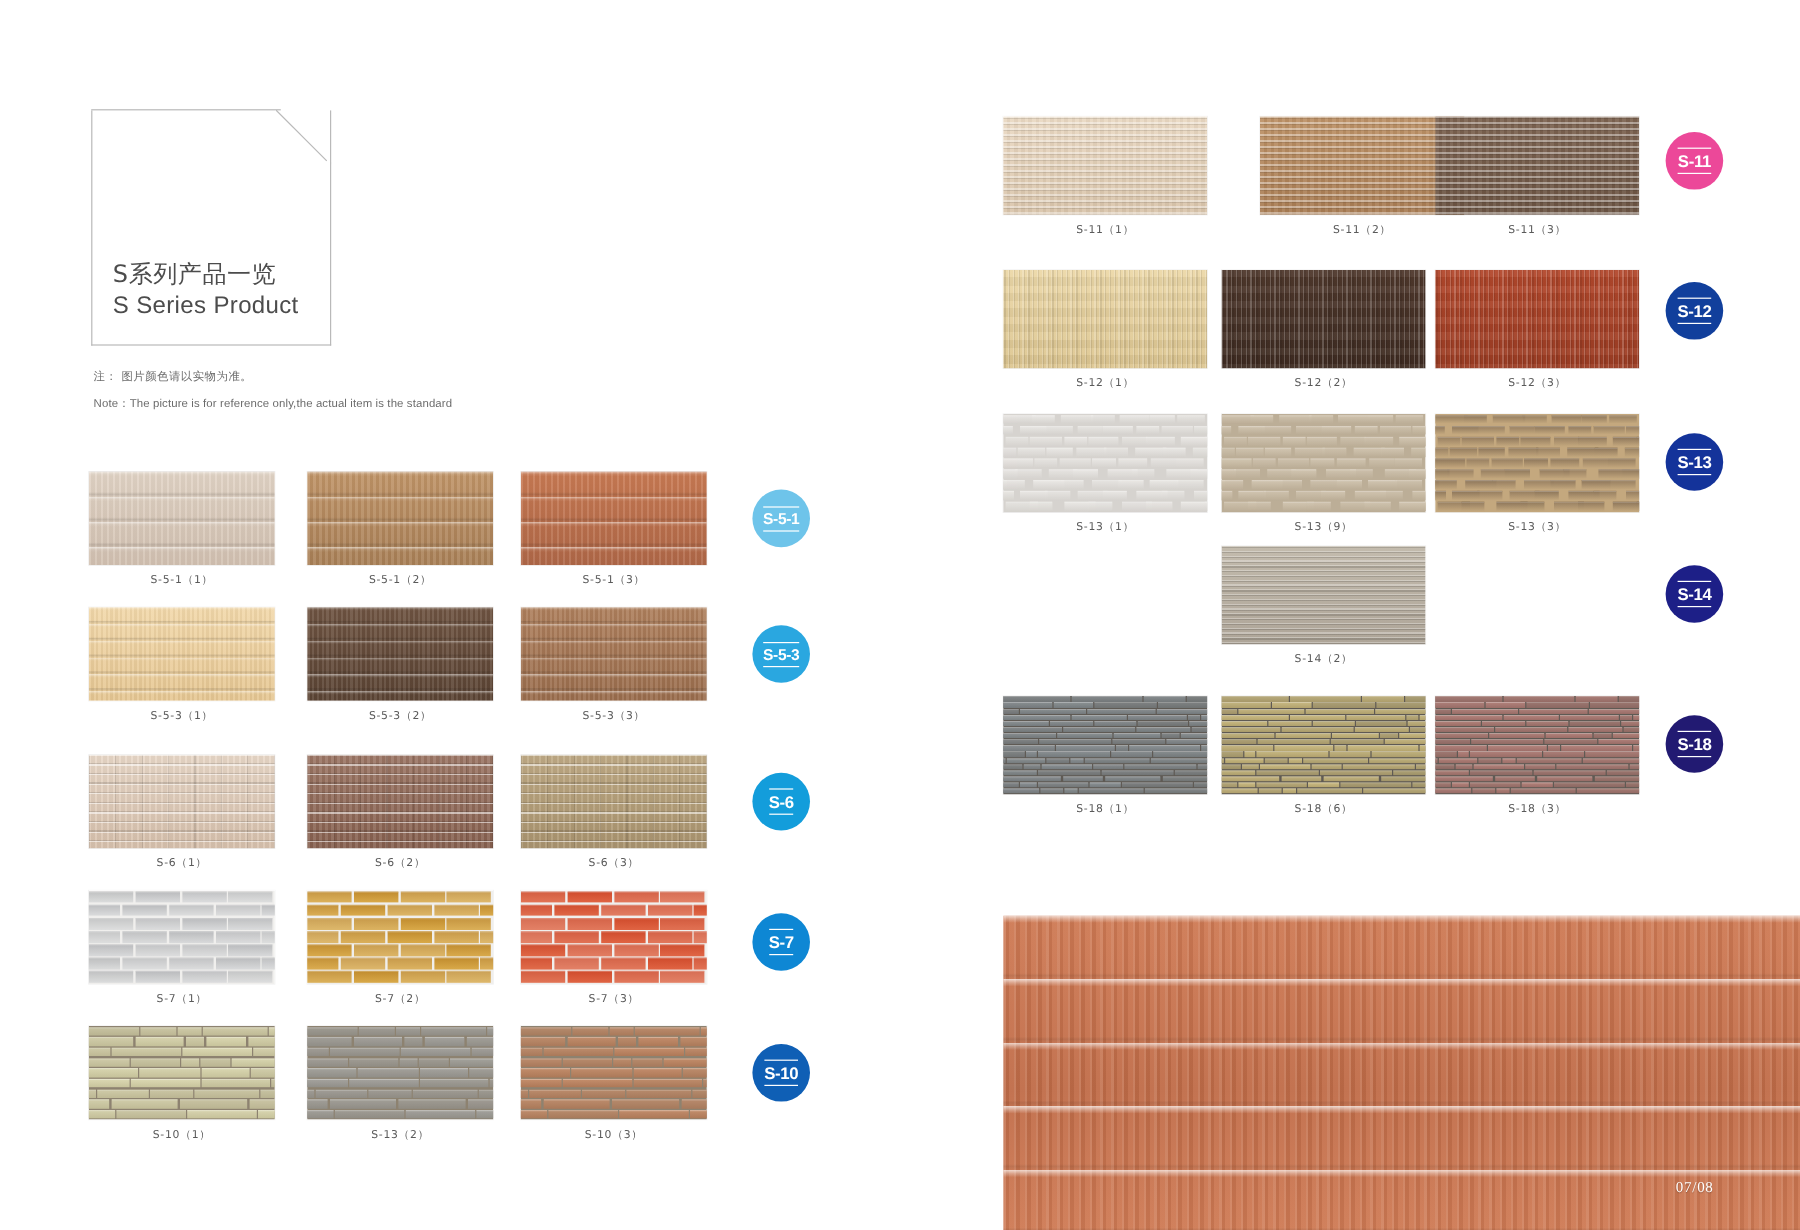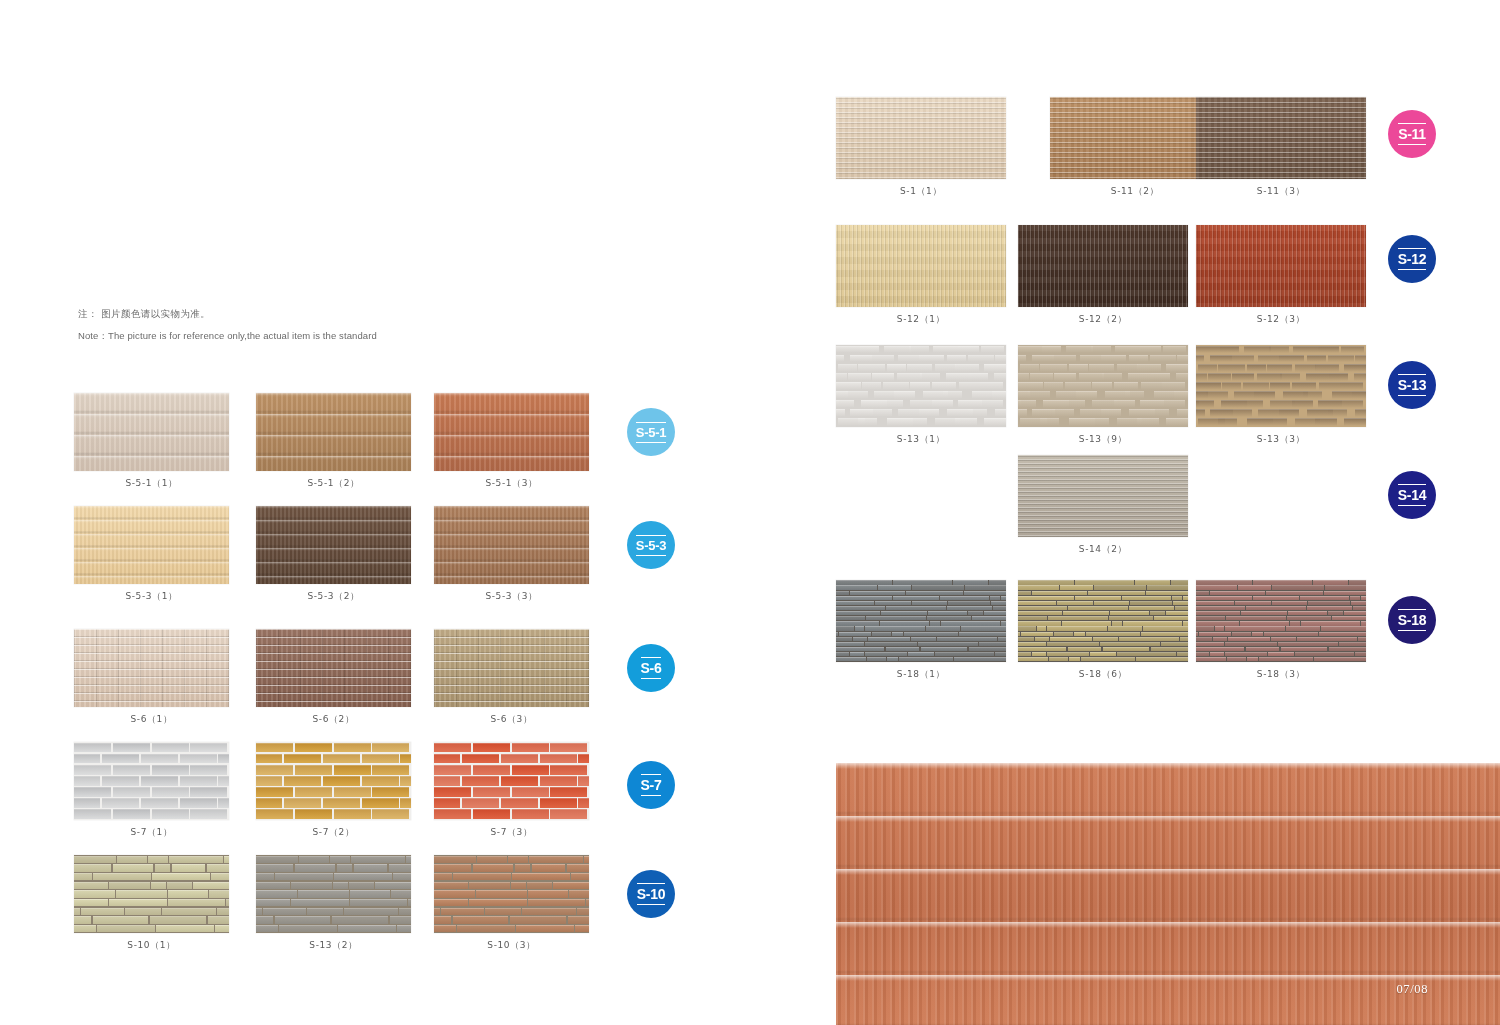--- a/index.html
+++ b/index.html
@@ -92,20 +92,27 @@
     position:absolute;color:#ffffff;font-size:12.5px;
     font-family:"Liberation Serif", serif;letter-spacing:.6px;
     text-shadow:0 1px 1px rgba(0,0,0,.25);
   }
 </style>
 </head>
 <body>
 
 <div class="page">
 
+  <div class="title-card">
+    <div class="fold"></div>
+    <div class="title-text">
+      <div class="title-cn">S系列产品一览</div>
+      <div class="title-en">S Series  Product</div>
+    </div>
+  </div>
   <div class="note cn">注： 图片颜色请以实物为准。</div>
   <div class="note en">Note：The picture is for reference only,the actual item is the standard</div>
 
   <div class="grid" id="left-grid" style="left: 0px; top: 0px; width: 1500px; height: 1025px;">
       <div class="cell" style="left: 74px; top: 393px; width: 155px;">
         <div class="swatch" style="width: 155px; height: 78px;">
           <div class="tex" style="width: 155px; height: 78px; background: repeating-linear-gradient(rgba(255, 255, 255, 0.55) 0px, rgba(255, 255, 255, 0.1) 2px, rgba(0, 0, 0, 0) 4px, rgba(0, 0, 0, 0) 17px, rgba(0, 0, 0, 0.1) 19px, rgba(0, 0, 0, 0) 21px), repeating-linear-gradient(90deg, rgba(255, 255, 255, 0.1) 0px, rgba(255, 255, 255, 0.1) 2px, rgba(0, 0, 0, 0.035) 2px, rgba(0, 0, 0, 0.035) 5px), linear-gradient(rgb(226, 212, 198) 0%, rgb(211, 194, 178) 100%);"></div>
         </div>
         <div class="caption">S-5-1（1）</div>
       </div>
@@ -427,21 +434,21 @@
       <div class="badge" style="left: 627px; top: 870px; width: 48px; height: 48px; background: rgb(15, 95, 181);">
         <div class="bl">S-10</div>
       </div>
     </div>
 
   <div class="grid" id="right-grid" style="left: 0px; top: 0px; width: 1500px; height: 1025px;">
       <div class="cell" style="left: 836px; top: 97px; width: 170px;">
         <div class="swatch" style="width: 170px; height: 82px;">
           <div class="tex" style="width: 170px; height: 82px; background: repeating-linear-gradient(rgba(255, 255, 255, 0.4) 0px, rgba(255, 255, 255, 0.4) 1px, rgba(0, 0, 0, 0.1) 1px, rgba(0, 0, 0, 0.1) 2px, rgba(0, 0, 0, 0) 2px, rgba(0, 0, 0, 0) 5px), repeating-linear-gradient(90deg, rgba(255, 255, 255, 0.07) 0px, rgba(255, 255, 255, 0.07) 3px, rgba(0, 0, 0, 0.03) 3px, rgba(0, 0, 0, 0.03) 6px), linear-gradient(rgb(234, 217, 195) 0%, rgb(217, 196, 170) 100%);"></div>
         </div>
-        <div class="caption">S-1（1）</div>
+        <div class="caption">S-11（1）</div>
       </div>
       <div class="cell" style="left: 1018px; top: 97px; width: 170px; padding-left: 32px;">
         <div class="swatch" style="width: 170px; height: 82px;">
           <div class="tex" style="width: 170px; height: 82px; background: repeating-linear-gradient(rgba(255, 255, 255, 0.4) 0px, rgba(255, 255, 255, 0.4) 1px, rgba(0, 0, 0, 0.1) 1px, rgba(0, 0, 0, 0.1) 2px, rgba(0, 0, 0, 0) 2px, rgba(0, 0, 0, 0) 5px), repeating-linear-gradient(90deg, rgba(255, 255, 255, 0.07) 0px, rgba(255, 255, 255, 0.07) 3px, rgba(0, 0, 0, 0.03) 3px, rgba(0, 0, 0, 0.03) 6px), linear-gradient(rgb(189, 145, 102) 0%, rgb(168, 124, 83) 100%);"></div>
         </div>
         <div class="caption">S-11（2）</div>
       </div>
       <div class="cell" style="left: 1196px; top: 97px; width: 170px;">
         <div class="swatch" style="width: 170px; height: 82px;">
           <div class="tex" style="width: 170px; height: 82px; background: repeating-linear-gradient(rgba(255, 255, 255, 0.4) 0px, rgba(255, 255, 255, 0.4) 1px, rgba(0, 0, 0, 0.1) 1px, rgba(0, 0, 0, 0.1) 2px, rgba(0, 0, 0, 0) 2px, rgba(0, 0, 0, 0) 5px), repeating-linear-gradient(90deg, rgba(255, 255, 255, 0.07) 0px, rgba(255, 255, 255, 0.07) 3px, rgba(0, 0, 0, 0.03) 3px, rgba(0, 0, 0, 0.03) 6px), linear-gradient(rgb(125, 99, 80) 0%, rgb(106, 83, 66) 100%);"></div>

